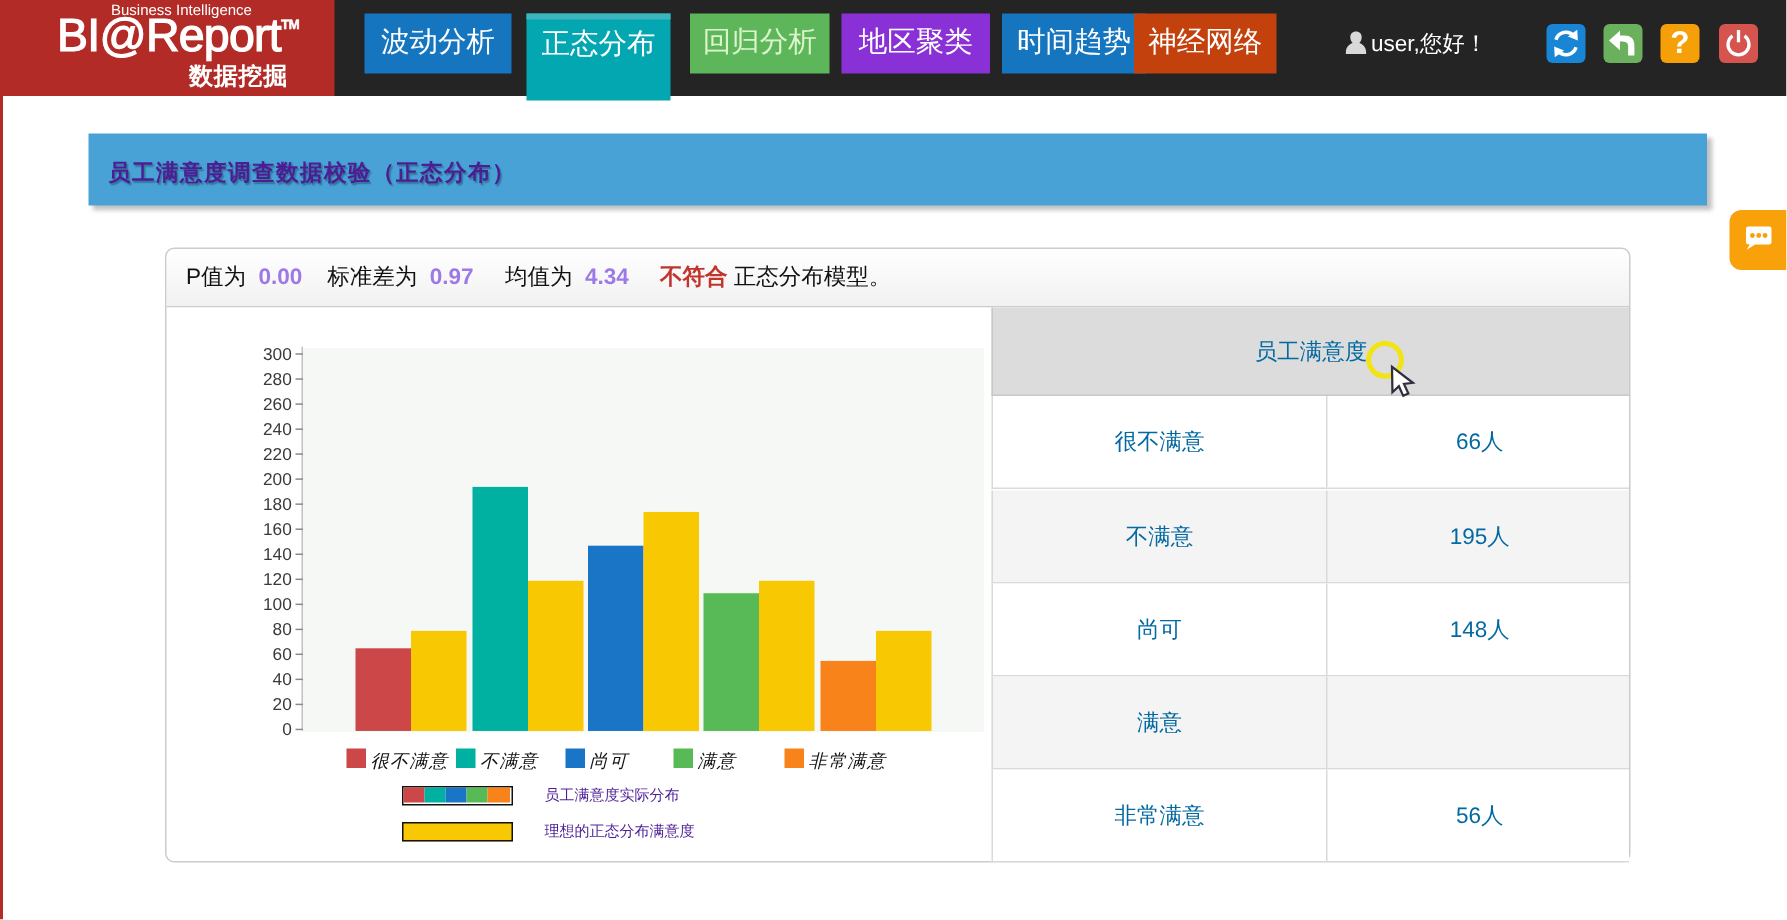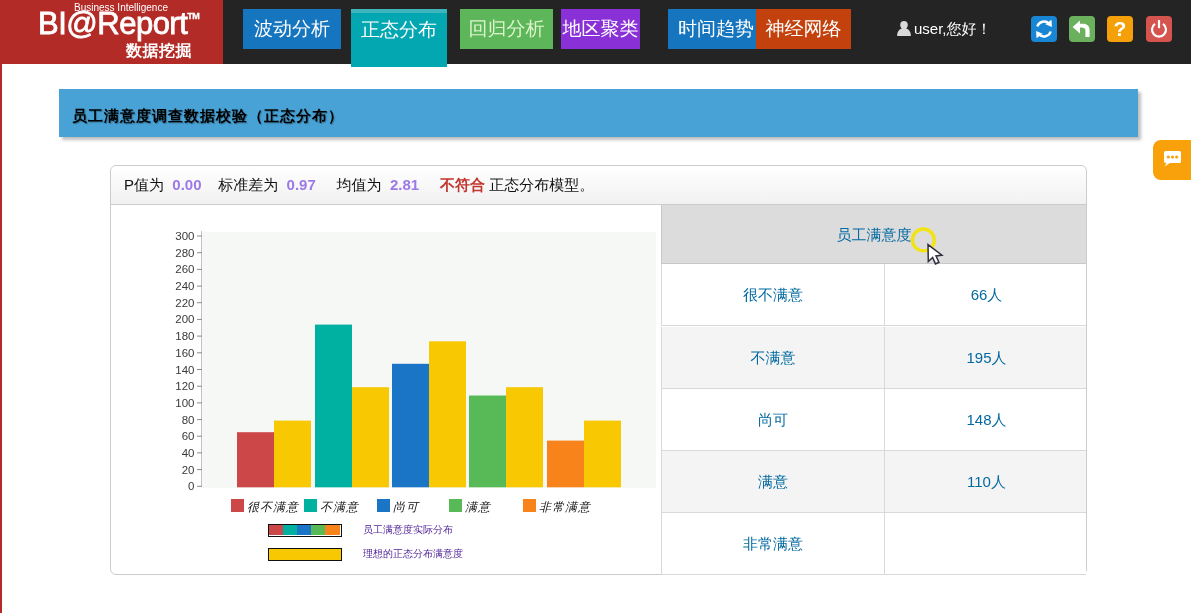--- a/index.html
+++ b/index.html
@@ -12,36 +12,36 @@
 #logo { position:absolute; left:0; top:0; width:223px; height:64px; background:#b22b27; color:#fff; }
 #bi-small { position:absolute; left:74px; top:2px; font-size:10px; letter-spacing:0px; color:#fff; }
 #bi-big { position:absolute; left:10px; top:6px; font-size:31px; font-weight:normal; color:#fff; letter-spacing:-0.5px;margin-left:28px; -webkit-text-stroke:0.8px #fff; }
 #bi-tm { font-size:9px; vertical-align:15px; font-weight:bold; -webkit-text-stroke:0.3px #fff; }
 #bi-sub { position:absolute; left:126px; top:41px; font-size:16px; font-weight:bold; color:#fff; letter-spacing:0.5px; }
 .navbtn { position:absolute; top:9px; height:40px; line-height:40px; text-align:center;
   color:#fff; font-size:19px; }
 #nb1 { left:243px; width:98px; background:#1575bf; }
 #nb2 { left:351px; width:96px; background:#02a7b2; height:58px; line-height:34px; border-top:4px solid #3db5bd; }
 #nb3 { left:460px; width:93px; background:#5db75a; color:#ddf5cd; }
-#nb4 { left:561px; width:79px; background:#8931d7; }
+#nb4 { left:561px; width:99px; background:#8931d7; }
 #nb5 { left:668px; width:96px; background:#1575bf; }
 #nb6 { left:756px; width:95px; background:#c2410c; }
 #userarea { position:absolute; left:897px; top:20px; color:#fff; font-size:15px; }
 .icobtn { position:absolute; top:16px; width:26px; height:26px; border-radius:4px; }
 #ib1 { left:1031px; background:#1886d4; }
 #ib2 { left:1069px; background:#6bb05d; }
 #ib3 { left:1107px; background:#f5a009; text-align:center; color:#fff; font-weight:bold; font-size:21px; line-height:26px; }
 #ib4 { left:1146px; background:#d5544e; }
 
 
 #leftline { position:absolute; left:0; top:64px; width:2px; height:549px; background:#b22b27; }
 
 
 #titlebar { position:absolute; left:59px; top:89px; width:1079px; height:48px; background:#48a2d5;
-  color:#000000; font-size:15px; font-weight:bold; line-height:54px; padding-left:13px;
+  color:#4c1d95; font-size:15px; font-weight:bold; line-height:54px; padding-left:13px;
   box-shadow:3px 3px 3px rgba(0,0,0,0.25); text-shadow:1px 1px 1px rgba(0,0,0,0.3); letter-spacing:1px; }
 
 
 #chatbtn { position:absolute; left:1153px; top:140px; width:38px; height:40px; background:#f9a10a;
   border-radius:8px 0 0 8px; }
 
 
 #panel { position:absolute; left:110px; top:165px; width:977px; height:410px; background:#fff;
   border:1px solid #ccc; border-radius:6px; }
 #stats { position:absolute; left:0; top:0; width:975px; height:39px; line-height:38px;
@@ -115,21 +115,21 @@
       <circle cx="19.5" cy="17" r="1.6" fill="#f9a10a"></circle>
       <circle cx="23.7" cy="17" r="1.6" fill="#f9a10a"></circle>
     </svg></div>
 
 <svg class="abs" style="left:905px;top:222px;z-index:30;" width="55" height="50" viewBox="0 0 55 50">
     <circle cx="18.4" cy="17.9" r="10.9" fill="none" stroke="#f2e414" stroke-width="3.4"></circle>
     <path d="M23 22.6 L23.3 39.5 L27.6 35.5 L30.5 41.9 L33.9 40.3 L31 33.9 L36.9 33.2 Z" fill="#fff" stroke="#332e3e" stroke-width="1.5" stroke-linejoin="miter"></path>
   </svg>
 
 <div id="panel">
-  <div id="stats">P值为&nbsp; <span class="purple">0.00</span>&nbsp;&nbsp;&nbsp;&nbsp;标准差为&nbsp; <span class="purple">0.97</span>&nbsp;&nbsp;&nbsp;&nbsp; 均值为&nbsp; <span class="purple">2.81</span>&nbsp;&nbsp;&nbsp;&nbsp;&nbsp;<span class="redtx">不符合</span> 正态分布模型。</div>
+  <div id="stats">P值为&nbsp; <span class="purple">0.00</span>&nbsp;&nbsp;&nbsp;&nbsp;标准差为&nbsp; <span class="purple">0.97</span>&nbsp;&nbsp;&nbsp;&nbsp; 均值为&nbsp; <span class="purple">4.34</span>&nbsp;&nbsp;&nbsp;&nbsp;&nbsp;<span class="redtx">不符合</span> 正态分布模型。</div>
 
   <svg class="abs" style="left:-1px;top:38px;" width="552" height="292">
 <rect x="91" y="28" width="455" height="256" fill="#f5f8f5"></rect>
 <line x1="91.5" y1="27" x2="91.5" y2="283" stroke="#c3c3c3" stroke-width="1"></line>
 <line x1="87" y1="282.3" x2="92" y2="282.3" stroke="#8a8a8a" stroke-width="1"></line>
 <text x="84.5" y="286.3" font-size="11.5" fill="#3a3a3a" text-anchor="end" font-family="Liberation Sans, sans-serif">0</text>
 <line x1="87" y1="265.6" x2="92" y2="265.6" stroke="#8a8a8a" stroke-width="1"></line>
 <text x="84.5" y="269.6" font-size="11.5" fill="#3a3a3a" text-anchor="end" font-family="Liberation Sans, sans-serif">20</text>
 <line x1="87" y1="248.9" x2="92" y2="248.9" stroke="#8a8a8a" stroke-width="1"></line>
 <text x="84.5" y="252.9" font-size="11.5" fill="#3a3a3a" text-anchor="end" font-family="Liberation Sans, sans-serif">40</text>
@@ -180,24 +180,24 @@
     <div class="trow even" style="top:122px;">
         <div class="c1"><span>不满意</span></div>
         <div class="c2"><span>195人</span></div>
       </div>
     <div class="trow odd" style="top:184px;">
         <div class="c1"><span>尚可</span></div>
         <div class="c2"><span>148人</span></div>
       </div>
     <div class="trow even" style="top:246px;">
         <div class="c1"><span>满意</span></div>
-        <div class="c2"><span>110人</span></div>
       </div>
     <div class="trow odd" style="top:308px;">
         <div class="c1"><span>非常满意</span></div>
+        <div class="c2"><span>56人</span></div>
       </div>
   </div>
 </div>
 
 <div class="leg1sq" style="left:231px; background:#cc4748;"></div>
 <div class="leg1tx" style="left:247px;">很不满意</div>
 <div class="leg1sq" style="left:304px; background:#00b0a0;"></div>
 <div class="leg1tx" style="left:320px;">不满意</div>
 <div class="leg1sq" style="left:377px; background:#1b75c6;"></div>
 <div class="leg1tx" style="left:393px;">尚可</div>

